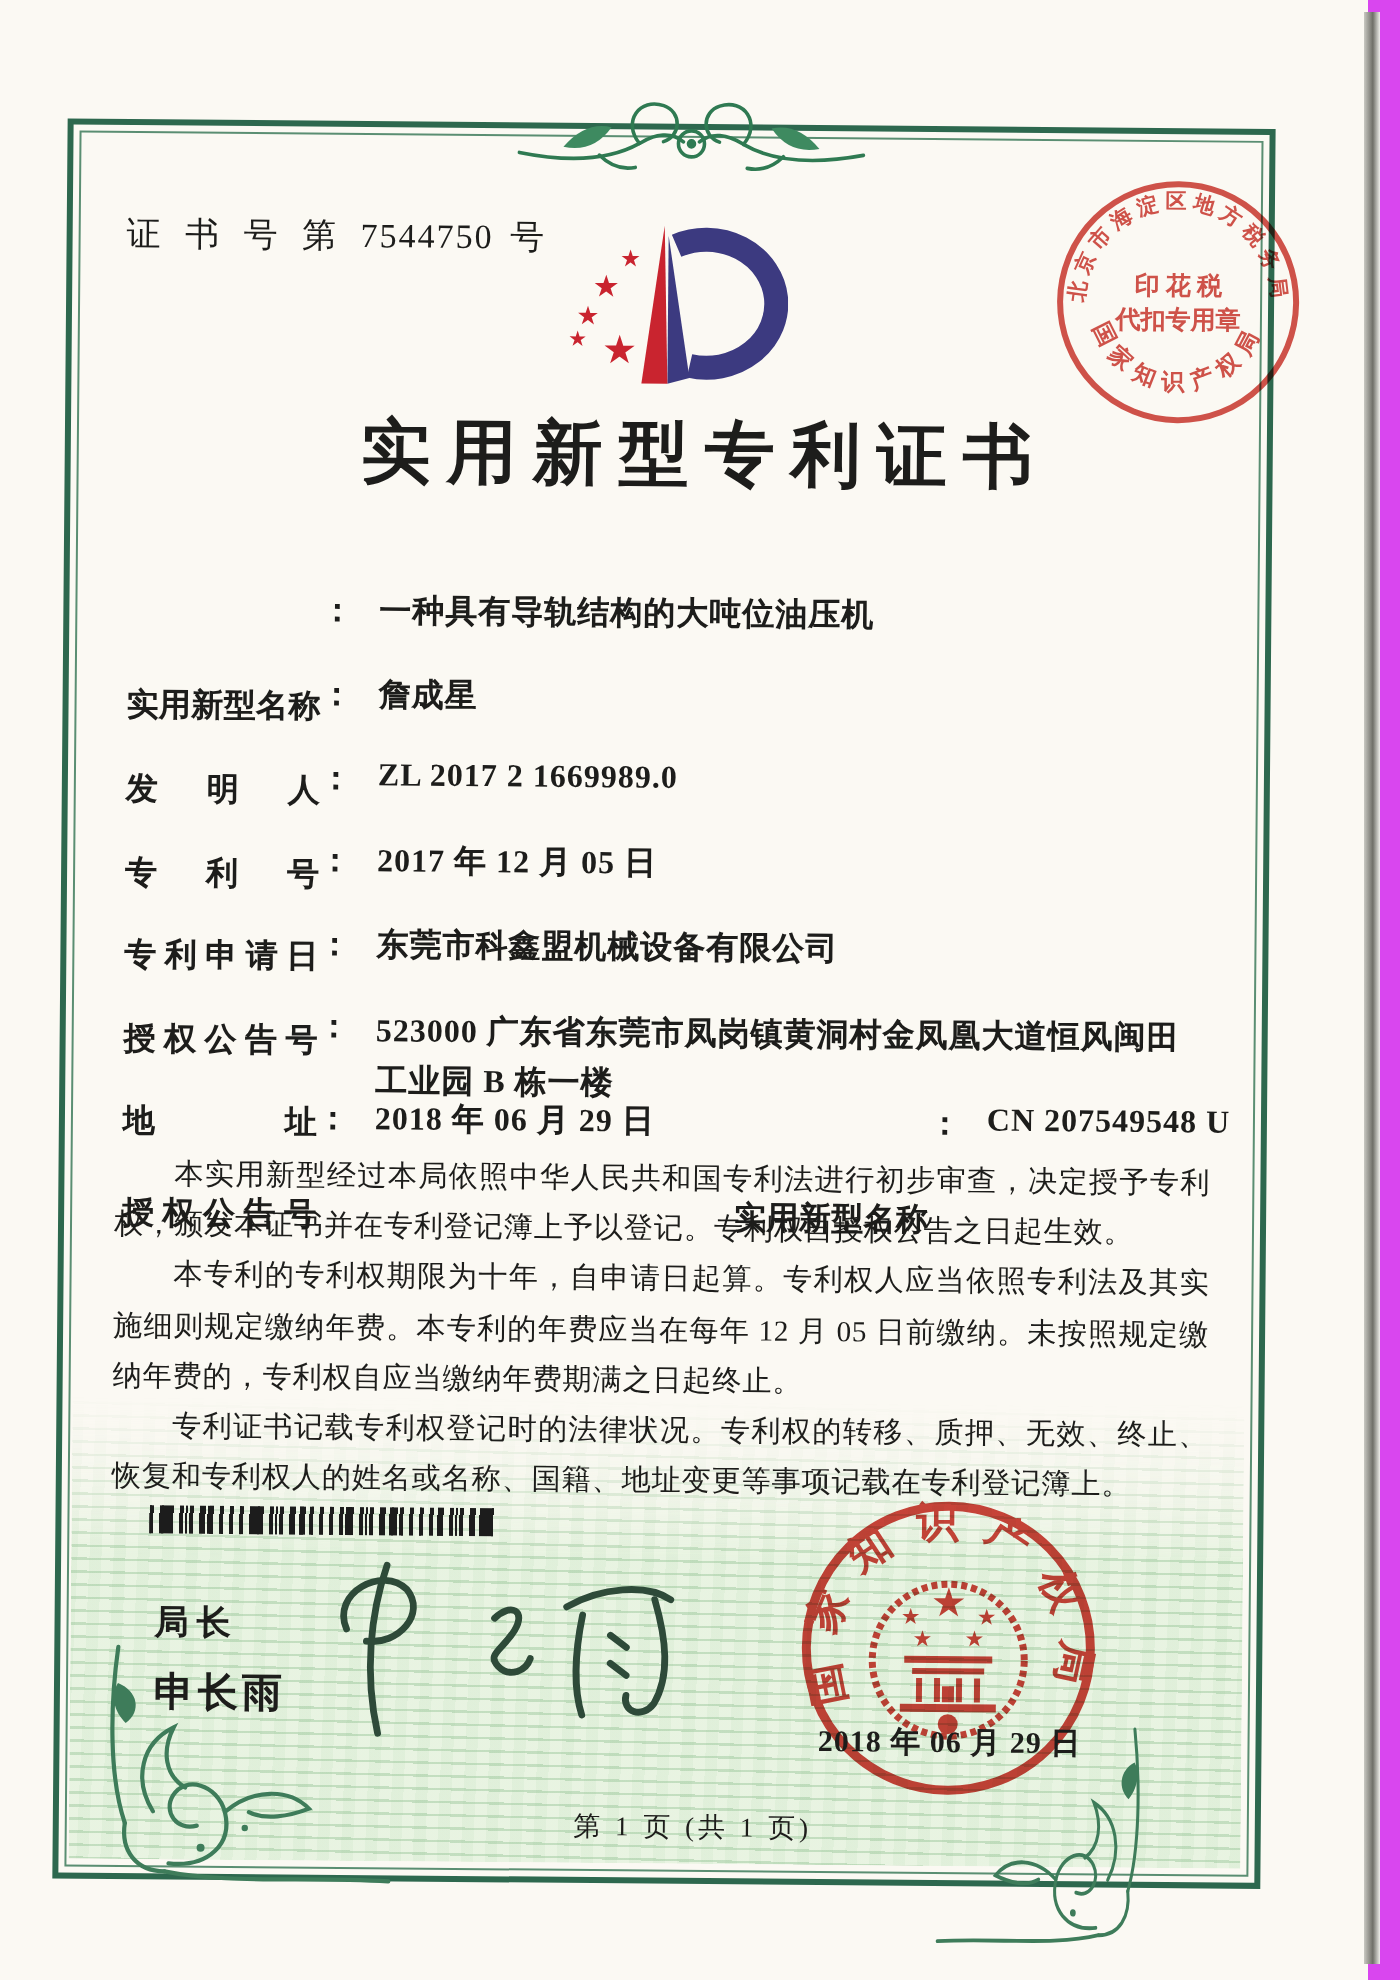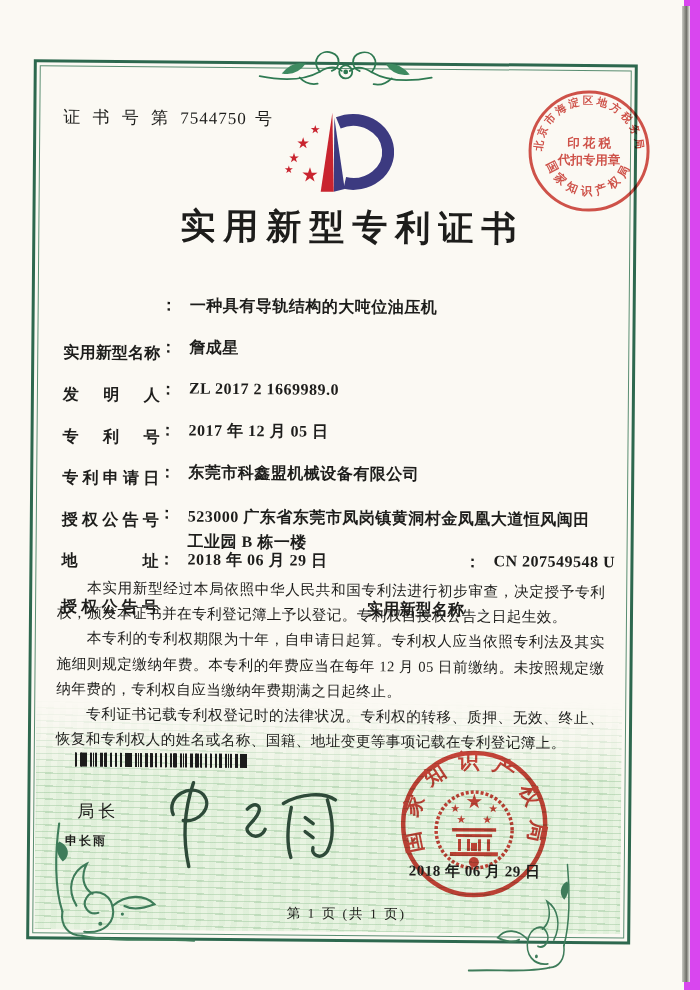--- a/index.html
+++ b/index.html
@@ -45,22 +45,22 @@
   .paras{position:absolute;left:58px;top:578px;width:548px;font-size:14.6px;line-height:25.2px;
          letter-spacing:.4px;text-align:justify;}
   .paras p{margin:0;text-indent:2.05em;}
 
   .barcode{position:absolute;left:77px;top:755px;width:173px;height:14px;
     background:
       repeating-linear-gradient(90deg,#1c1c1c 0 2px,transparent 2px 5px),
       repeating-linear-gradient(90deg,#1c1c1c 0 1px,transparent 1px 9px),
       repeating-linear-gradient(90deg,transparent 0 6px,#1c1c1c 6px 9px,transparent 9px 23px);}
 
-  .officer-title{position:absolute;left:80px;top:802px;font-size:17px;letter-spacing:4px;font-weight:400;}
-  .officer-name{position:absolute;left:68px;top:835px;font-size:12px;letter-spacing:2px;font-weight:600;text-align:right;}
+  .officer-title{position:absolute;left:80px;top:802px;font-size:17px;letter-spacing:4px;font-weight:700;}
+  .officer-name{position:absolute;left:80px;top:835px;font-size:20px;letter-spacing:2px;font-weight:600;text-align:right;}
   .signature{position:absolute;left:158px;top:776px;}
 
   .big-seal{position:absolute;left:401px;top:747px;mix-blend-mode:multiply;opacity:.93;}
   .seal-date{position:absolute;left:406px;top:861px;width:144px;text-align:center;
              font-size:15px;font-weight:bold;letter-spacing:.5px;z-index:6;}
 
   .footer{position:absolute;left:30px;top:905px;width:640px;text-align:center;
           font-size:13.5px;letter-spacing:2px;}
 
   .flourish{position:absolute;}

